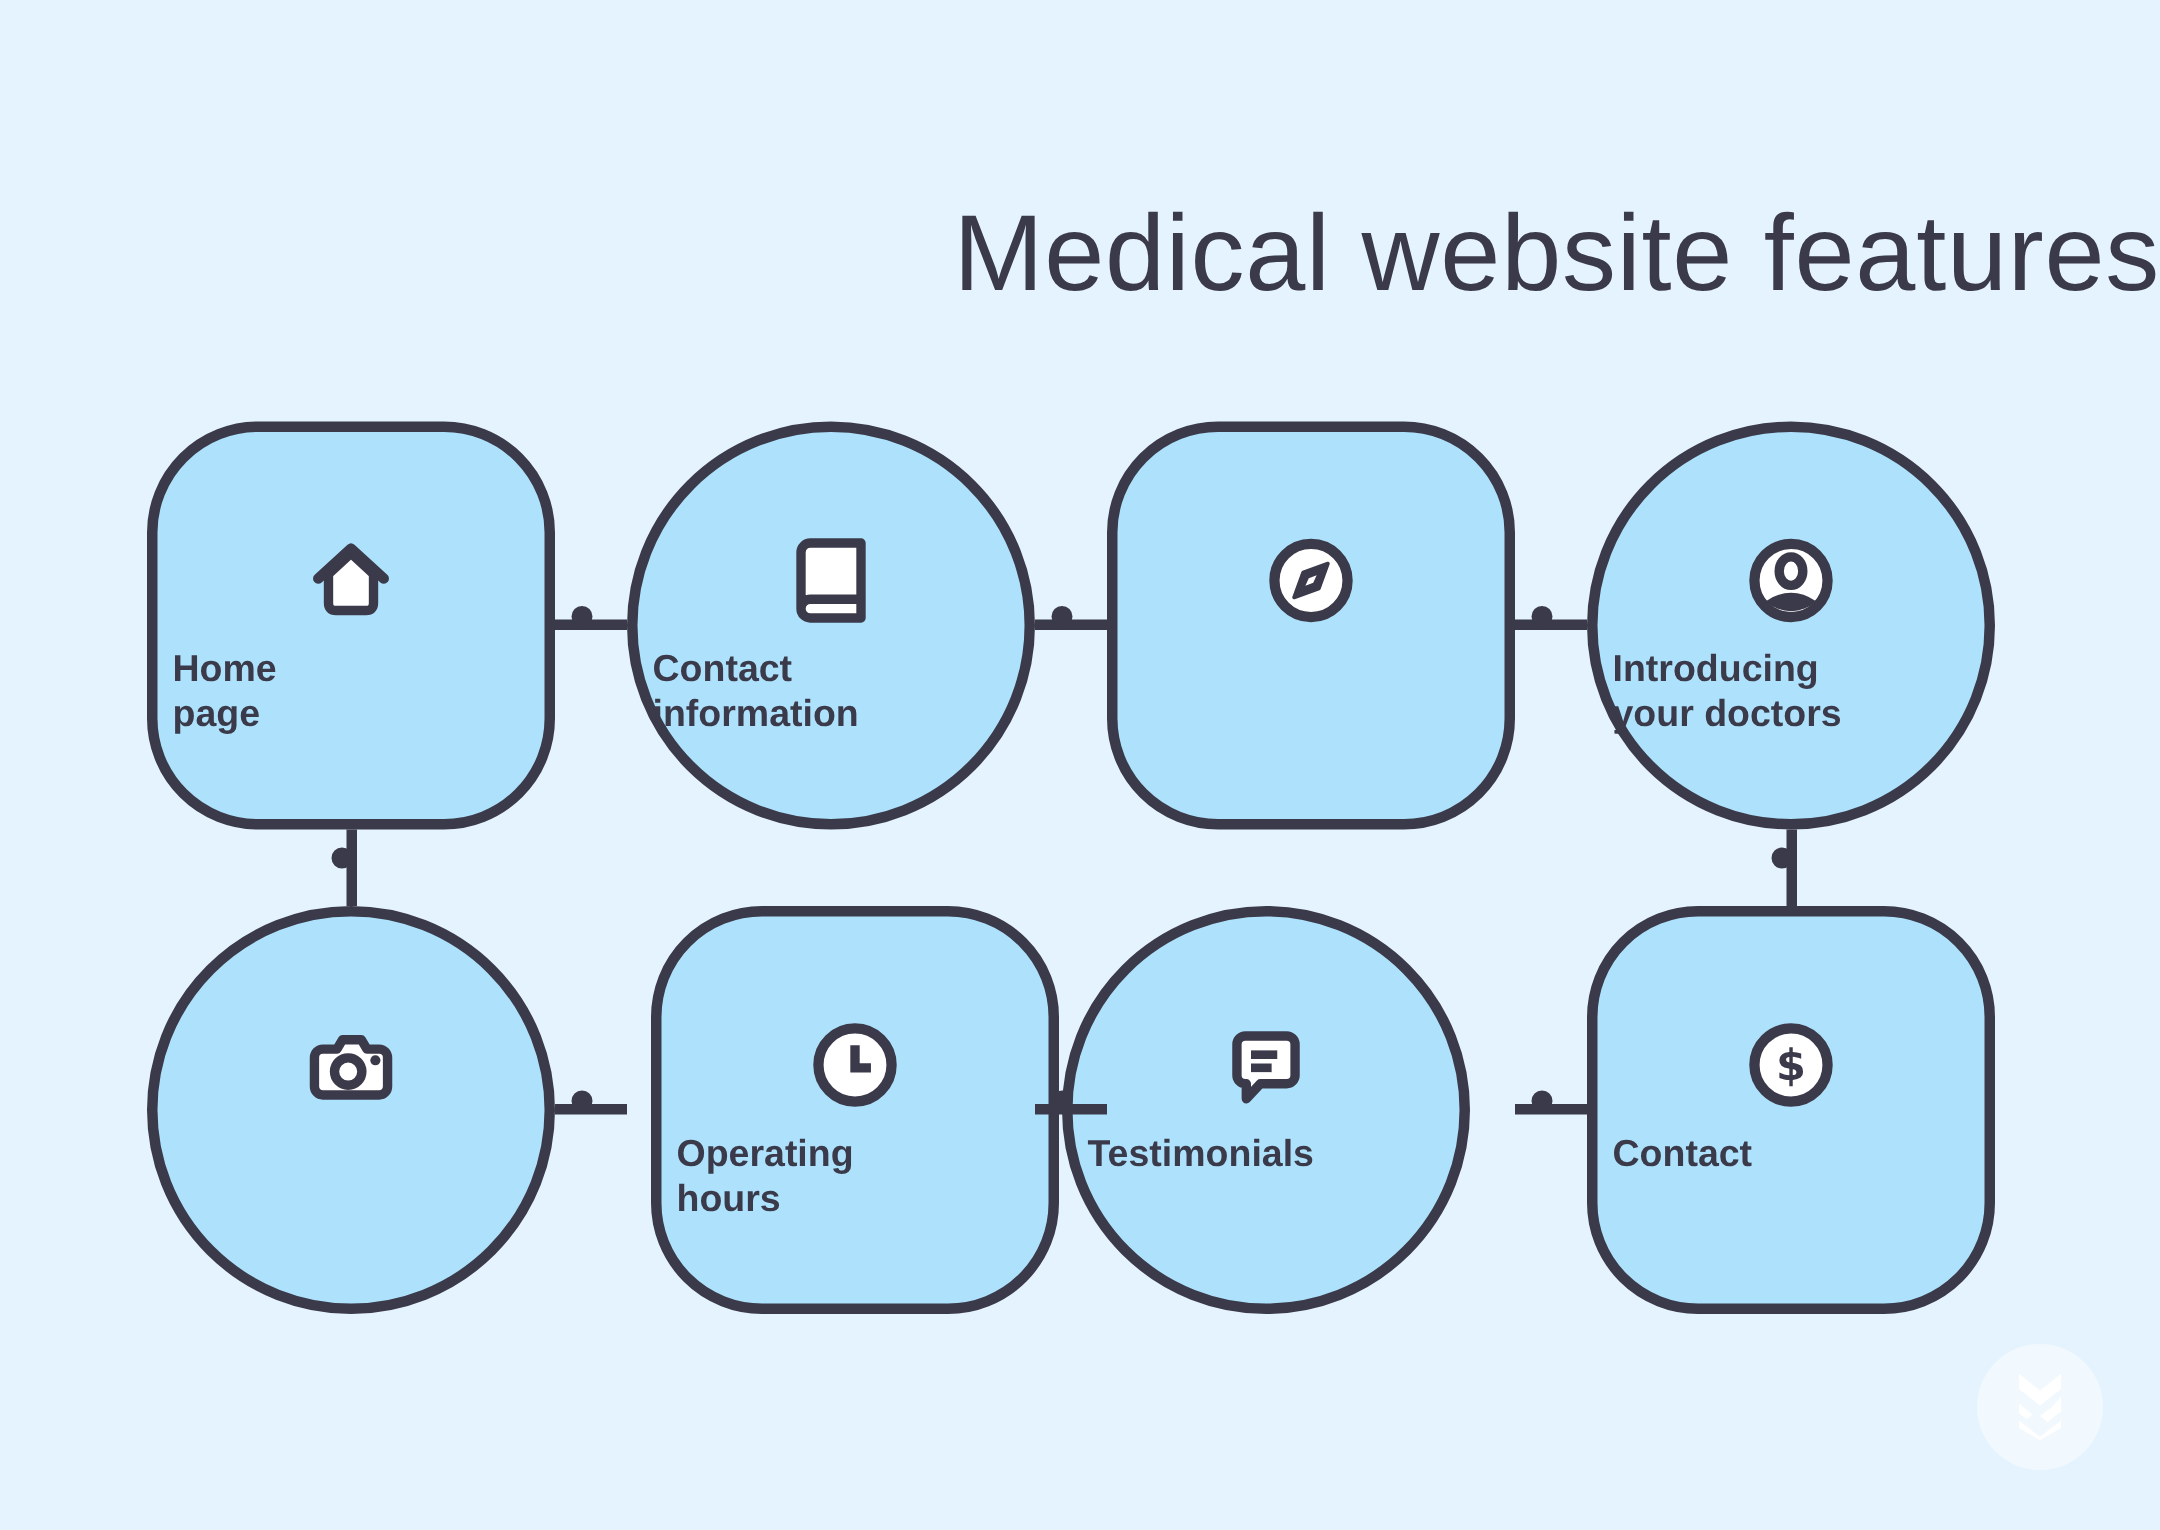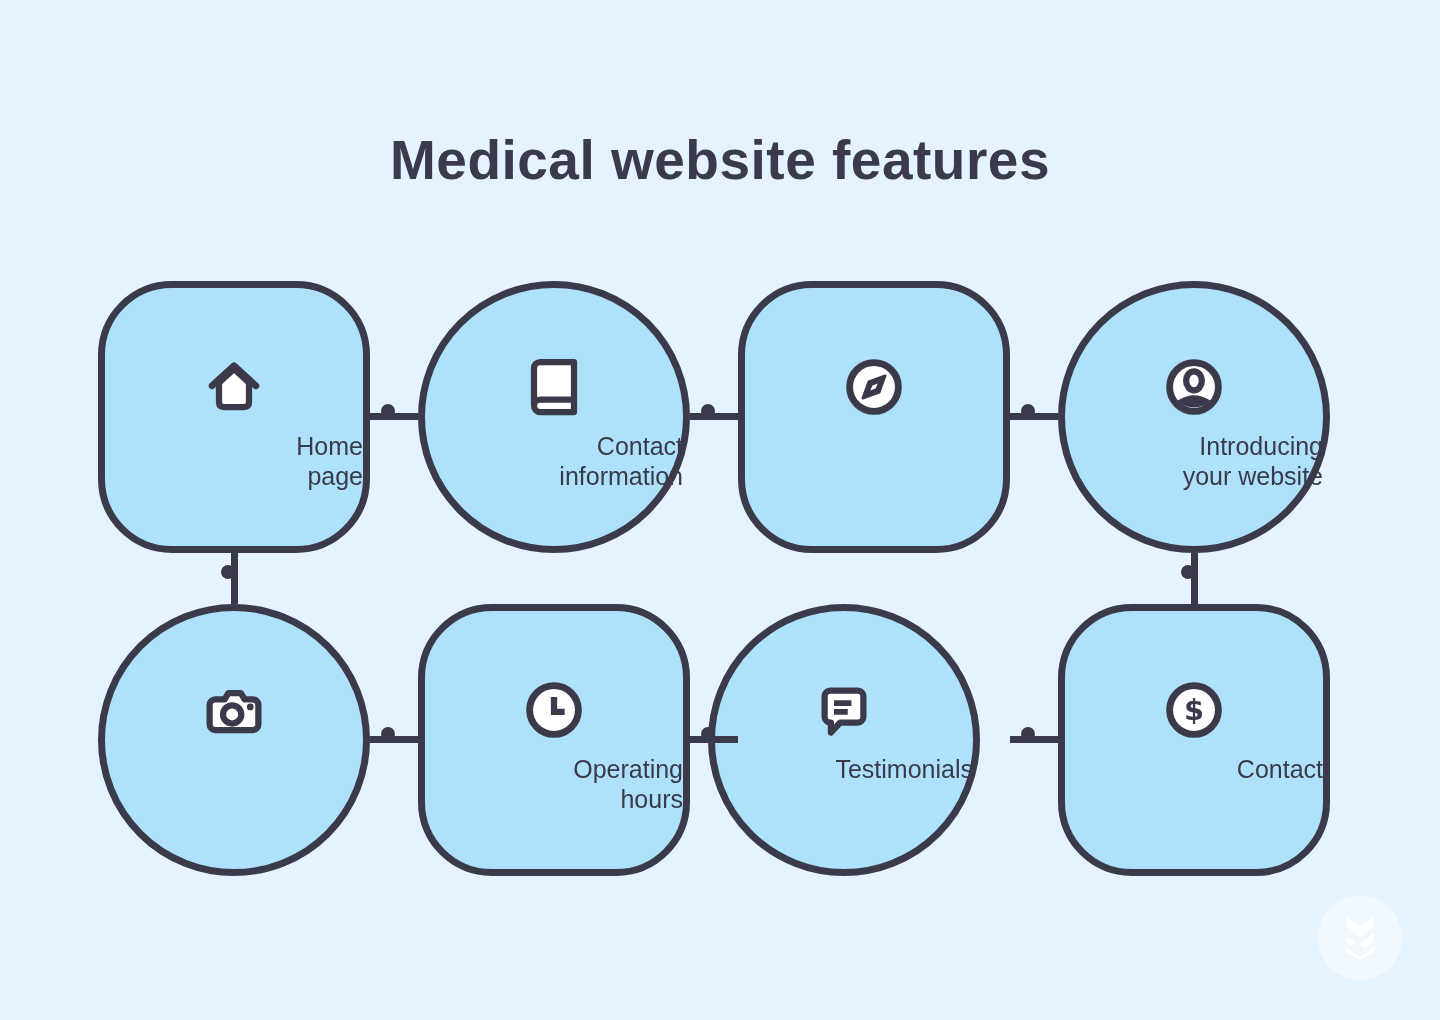--- a/index.html
+++ b/index.html
@@ -7,42 +7,42 @@
     --fill:#aee2fc;
     --ink:#3b3a4a;
     --icon-fill:#ffffff;
   }
   *{margin:0;padding:0;box-sizing:border-box;}
   body{font-family:"Liberation Sans","DejaVu Sans",sans-serif;background:var(--bg);}
   .stage{position:relative;width:1440px;height:1020px;background:var(--bg);overflow:hidden;}
 
   .title{
     position:absolute;left:0;right:0;top:128px;
-    text-align:center;font-size:55px;font-weight:bold;
+    text-align:right;font-size:72px;font-weight:normal;
     color:var(--ink);letter-spacing:.5px;
   }
 
   .node{
     position:absolute;width:272px;height:272px;
     background:var(--fill);border:7px solid var(--ink);
   }
   .node.square{border-radius:74px;}
   .node.circle{border-radius:50%;}
 
   .icon{
     position:absolute;top:68px;left:0;right:0;height:62px;
     display:flex;justify-content:center;align-items:center;
     color:var(--ink);
   }
   .icon svg{width:60px;height:60px;display:block;}
 
   .label{
     position:absolute;top:143px;left:0;right:0;
-    text-align:right;font-size:25px;line-height:30px;
-    font-weight:normal;color:var(--ink);white-space:pre-line;padding-left:10px;
+    text-align:left;font-size:25px;line-height:30px;
+    font-weight:bold;color:var(--ink);white-space:pre-line;padding-left:10px;
   }
 
   .bar{position:absolute;background:var(--ink);}
   .dot{
     position:absolute;width:12px;height:12px;
     border:7px solid var(--ink);border-radius:50%;
     background:var(--fill);
   }
 
   .watermark{
@@ -96,34 +96,34 @@
 
   <div class="node circle" style="left:1058px;top:281px">
     <span class="icon">
       <svg viewBox="0 0 48 48">
         <circle cx="24" cy="24" r="19.5" fill="#fff" stroke="currentColor" stroke-width="5.5"></circle>
         <path d="M10.6 35 A19.5 19.5 0 0 0 37.4 35 Q24 26 10.6 35 Z" fill="currentColor"></path>
         <ellipse cx="24" cy="19" rx="6.3" ry="7.6" fill="#fff" stroke="currentColor" stroke-width="5"></ellipse>
       </svg>
     </span>
     <div class="label">Introducing
-your website</div>
+your doctors</div>
   </div>
 
   <div class="node circle" style="left:98px;top:604px">
     <span class="icon">
       <svg viewBox="0 0 48 48">
         <path d="M9 15.5 H16.5 L19.5 10.5 H29.5 L32.5 15.5 H39 A4.5 4.5 0 0 1 43.5 20 V35.5 A4.5 4.5 0 0 1 39 40 H9 A4.5 4.5 0 0 1 4.5 35.5 V20 A4.5 4.5 0 0 1 9 15.5 Z" fill="#fff" stroke="currentColor" stroke-width="5" stroke-linejoin="round"></path>
         <circle cx="22.5" cy="27.5" r="7.3" fill="#fff" stroke="currentColor" stroke-width="5"></circle>
         <circle cx="37" cy="21.5" r="2.7" fill="currentColor"></circle>
       </svg>
     </span>
   </div>
 
-  <div class="node square" style="left:418px;top:604px">
+  <div class="node square" style="left:434px;top:604px">
     <span class="icon">
       <svg viewBox="0 0 48 48">
         <circle cx="24" cy="24" r="19.5" fill="#fff" stroke="currentColor" stroke-width="5.5"></circle>
         <path d="M24 13.5 V25.5 H32.5" fill="none" stroke="currentColor" stroke-width="5"></path>
       </svg>
     </span>
     <div class="label">Operating
 hours</div>
   </div>
 

